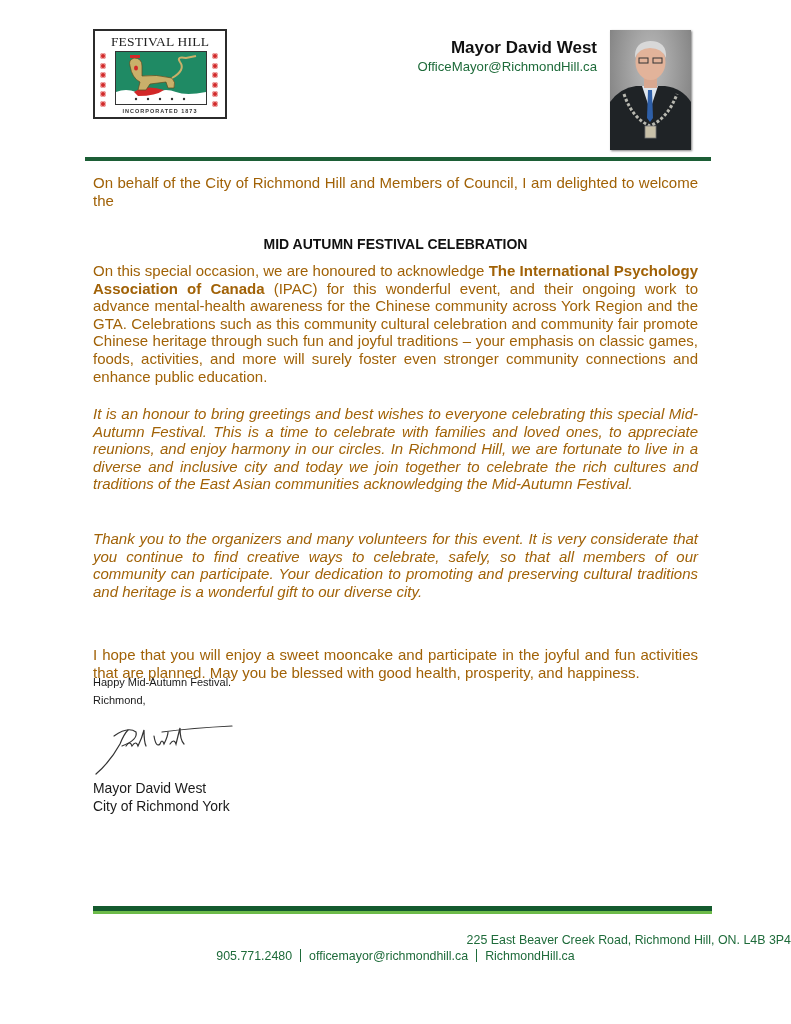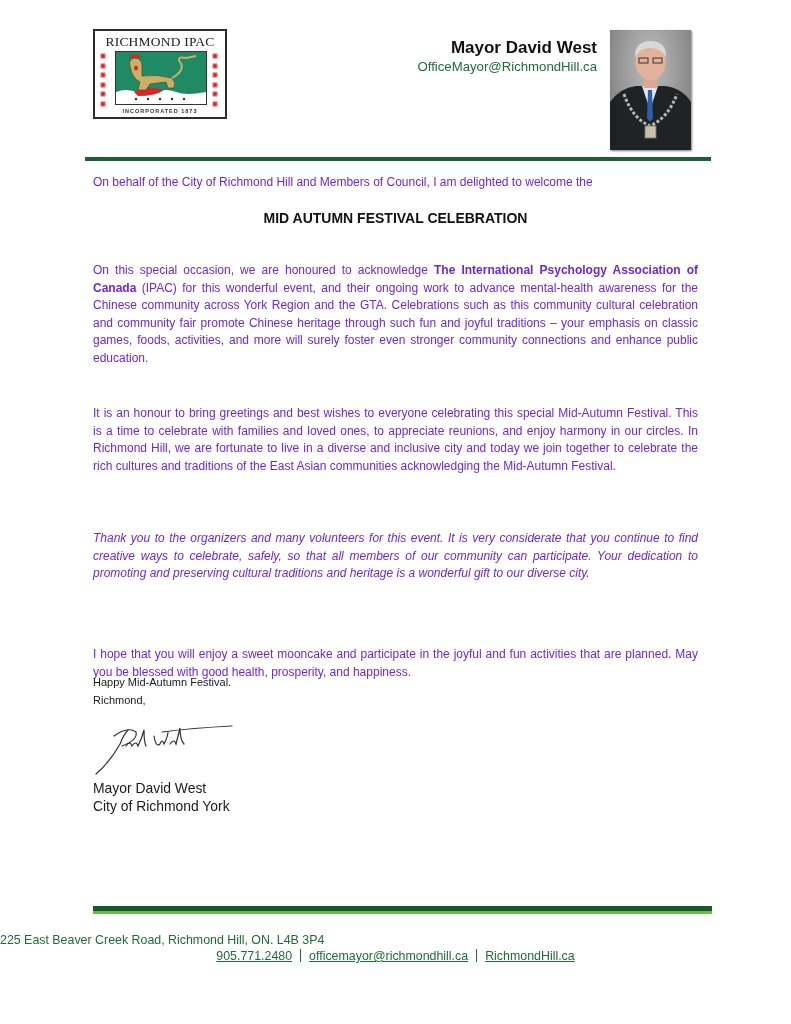--- a/index.html
+++ b/index.html
@@ -22,44 +22,44 @@
   
   #mayor-name { right:194px; top:38px; font-size:17px; font-weight:bold; color:#111; text-align:right; }
   #mayor-email { right:194px; top:59px; font-size:13.2px; color:#1e6b3a; text-align:right; }
 
   #photo { left:610px; top:30px; width:81px; height:120px; box-shadow:1px 1px 2px rgba(0,0,0,0.5); overflow:hidden;
            background:radial-gradient(ellipse at 50% 30%, #bdbdbd 0%, #8a8a8a 70%, #6f6f6f 100%); }
 
   #header-rule { left:85px; top:157px; width:626px; height:4px; background:#1c5e36; }
 
   
-  .para { left:93px; width:605px; font-size:12px; line-height:17.6px; text-align:justify; color:#6d28d9; }
+  .para { left:93px; width:605px; font-size:15px; line-height:17.6px; text-align:justify; color:#a16207; }
   .para b { font-weight:bold; }
   #p-intro { top:174px; }
-  #event-title { left:93px; width:605px; top:210px; text-align:center; font-size:14px; font-weight:bold; color:#111; }
+  #event-title { left:93px; width:605px; top:236px; text-align:center; font-size:14px; font-weight:bold; color:#111; }
   #p1 { top:262px; }
-  #p2 { top:405px; }
+  #p2 { top:405px;font-style:italic; }
   #p3 { top:530px;font-style:italic; }
   #p4 { top:646px; }
   #closing { top:674px; left:93px; font-size:11px; line-height:17.6px; }
   #signature { left:92px; top:722px; width:150px; height:56px; }
   #signoff { top:780px; left:93px; font-size:13.9px; line-height:17.6px; }
 
   
   #footer-rule-dark { left:93px; top:906px; width:619px; height:5px; background:#145a2e; }
   #footer-rule-light { left:93px; top:911px; width:619px; height:3px; background:#6dbb4a; }
-  #footer-address { left:0; width:791px; top:933px; text-align:left; font-size:12.4px; color:#1e6b3a; }
-  #footer-contact { left:0; width:791px; top:949px; text-align:center; font-size:12.4px; color:#1e6b3a;text-decoration:underline; }
+  #footer-address { left:0; width:791px; top:933px; text-align:right; font-size:12.4px; color:#1e6b3a; }
+  #footer-contact { left:0; width:791px; top:949px; text-align:center; font-size:12.4px; color:#1e6b3a; }
   #footer-contact .sep { display:inline-block; width:1px; height:13px; background:#1e6b3a; vertical-align:-2px; margin:0 8px; }
 </style>
 </head>
 <body>
 
 <div id="logo" class="abs">
-  <div class="ltitle">RICHMOND IPAC</div>
+  <div class="ltitle">FESTIVAL HILL</div>
   <div class="roses" style="left:5px;">
     <div class="rose"></div>
       <div class="rose"></div>
       <div class="rose"></div>
       <div class="rose"></div>
       <div class="rose"></div>
       <div class="rose"></div>
   </div>
   <div class="crest">
     <svg width="90" height="52" viewBox="0 0 90 52">

